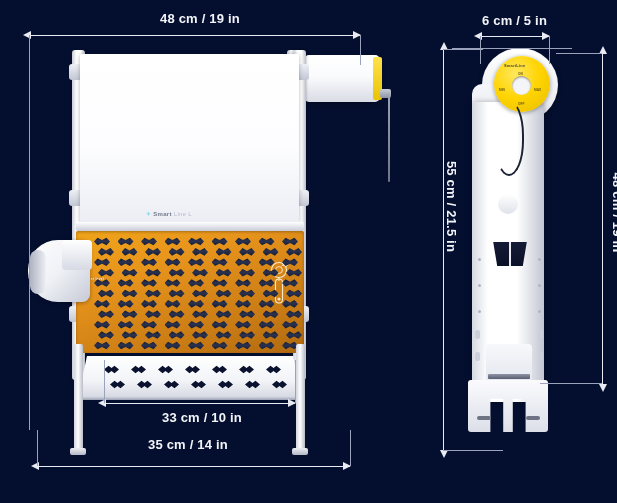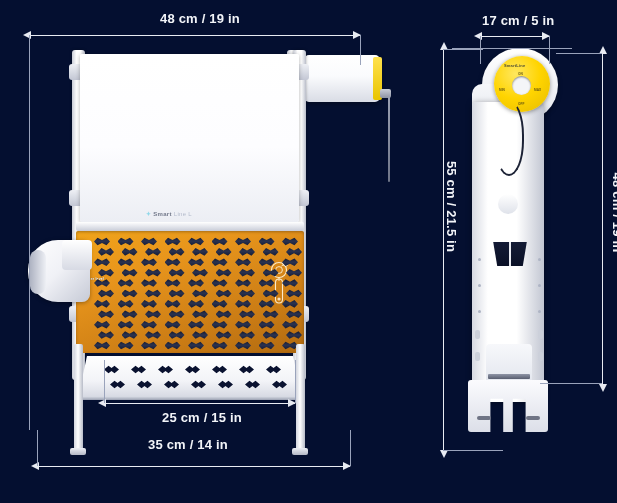--- a/index.html
+++ b/index.html
@@ -447,35 +447,35 @@
     <div class="base-slot" style="left:74px;top:372px;"></div>
   </div>
 
   <div class="dim-label" style="left:160px;top:11px;">48 cm / 19 in</div>
   <div class="arrow-line" style="left:30px;top:35px;width:330px;"></div>
   <div class="ah ah-left" style="left:23px;top:31px;"></div>
   <div class="ah ah-right" style="left:353px;top:31px;"></div>
   <div class="ext-line ext-v" style="left:29px;top:35px;height:395px;"></div>
   <div class="ext-line ext-v" style="left:360px;top:35px;height:30px;"></div>
 
-  <div class="dim-label" style="left:162px;top:410px;">25 cm / 15 in</div>
+  <div class="dim-label" style="left:162px;top:410px;">33 cm / 10 in</div>
   <div class="arrow-line" style="left:105px;top:403px;width:190px;"></div>
   <div class="ah ah-left" style="left:98px;top:399px;"></div>
   <div class="ah ah-right" style="left:288px;top:399px;"></div>
   <div class="ext-line ext-v" style="left:104px;top:360px;height:43px;"></div>
   <div class="ext-line ext-v" style="left:295px;top:360px;height:43px;"></div>
 
   <div class="dim-label" style="left:148px;top:437px;">35 cm / 14 in</div>
   <div class="arrow-line" style="left:38px;top:466px;width:312px;"></div>
   <div class="ah ah-left" style="left:31px;top:462px;"></div>
   <div class="ah ah-right" style="left:343px;top:462px;"></div>
   <div class="ext-line ext-v" style="left:37px;top:430px;height:36px;"></div>
   <div class="ext-line ext-v" style="left:350px;top:430px;height:36px;"></div>
 
-  <div class="dim-label" style="left:482px;top:13px;">17 cm / 5 in</div>
+  <div class="dim-label" style="left:482px;top:13px;">6 cm / 5 in</div>
   <div class="arrow-line" style="left:481px;top:36px;width:68px;"></div>
   <div class="ah ah-left" style="left:474px;top:32px;"></div>
   <div class="ah ah-right" style="left:542px;top:32px;"></div>
   <div class="ext-line ext-v" style="left:480px;top:36px;height:28px;"></div>
   <div class="ext-line ext-v" style="left:549px;top:36px;height:28px;"></div>
   <div class="ext-line ext-h" style="left:452px;top:48px;width:120px;"></div>
 
   <div class="dim-label vert" style="left:406px;top:199px;transform:rotate(90deg);">55 cm / 21.5 in</div>
   <div class="arrow-line v" style="left:443px;top:50px;height:400px;width:1px;"></div>
   <div class="ah ah-up" style="left:440px;top:42px;"></div>

